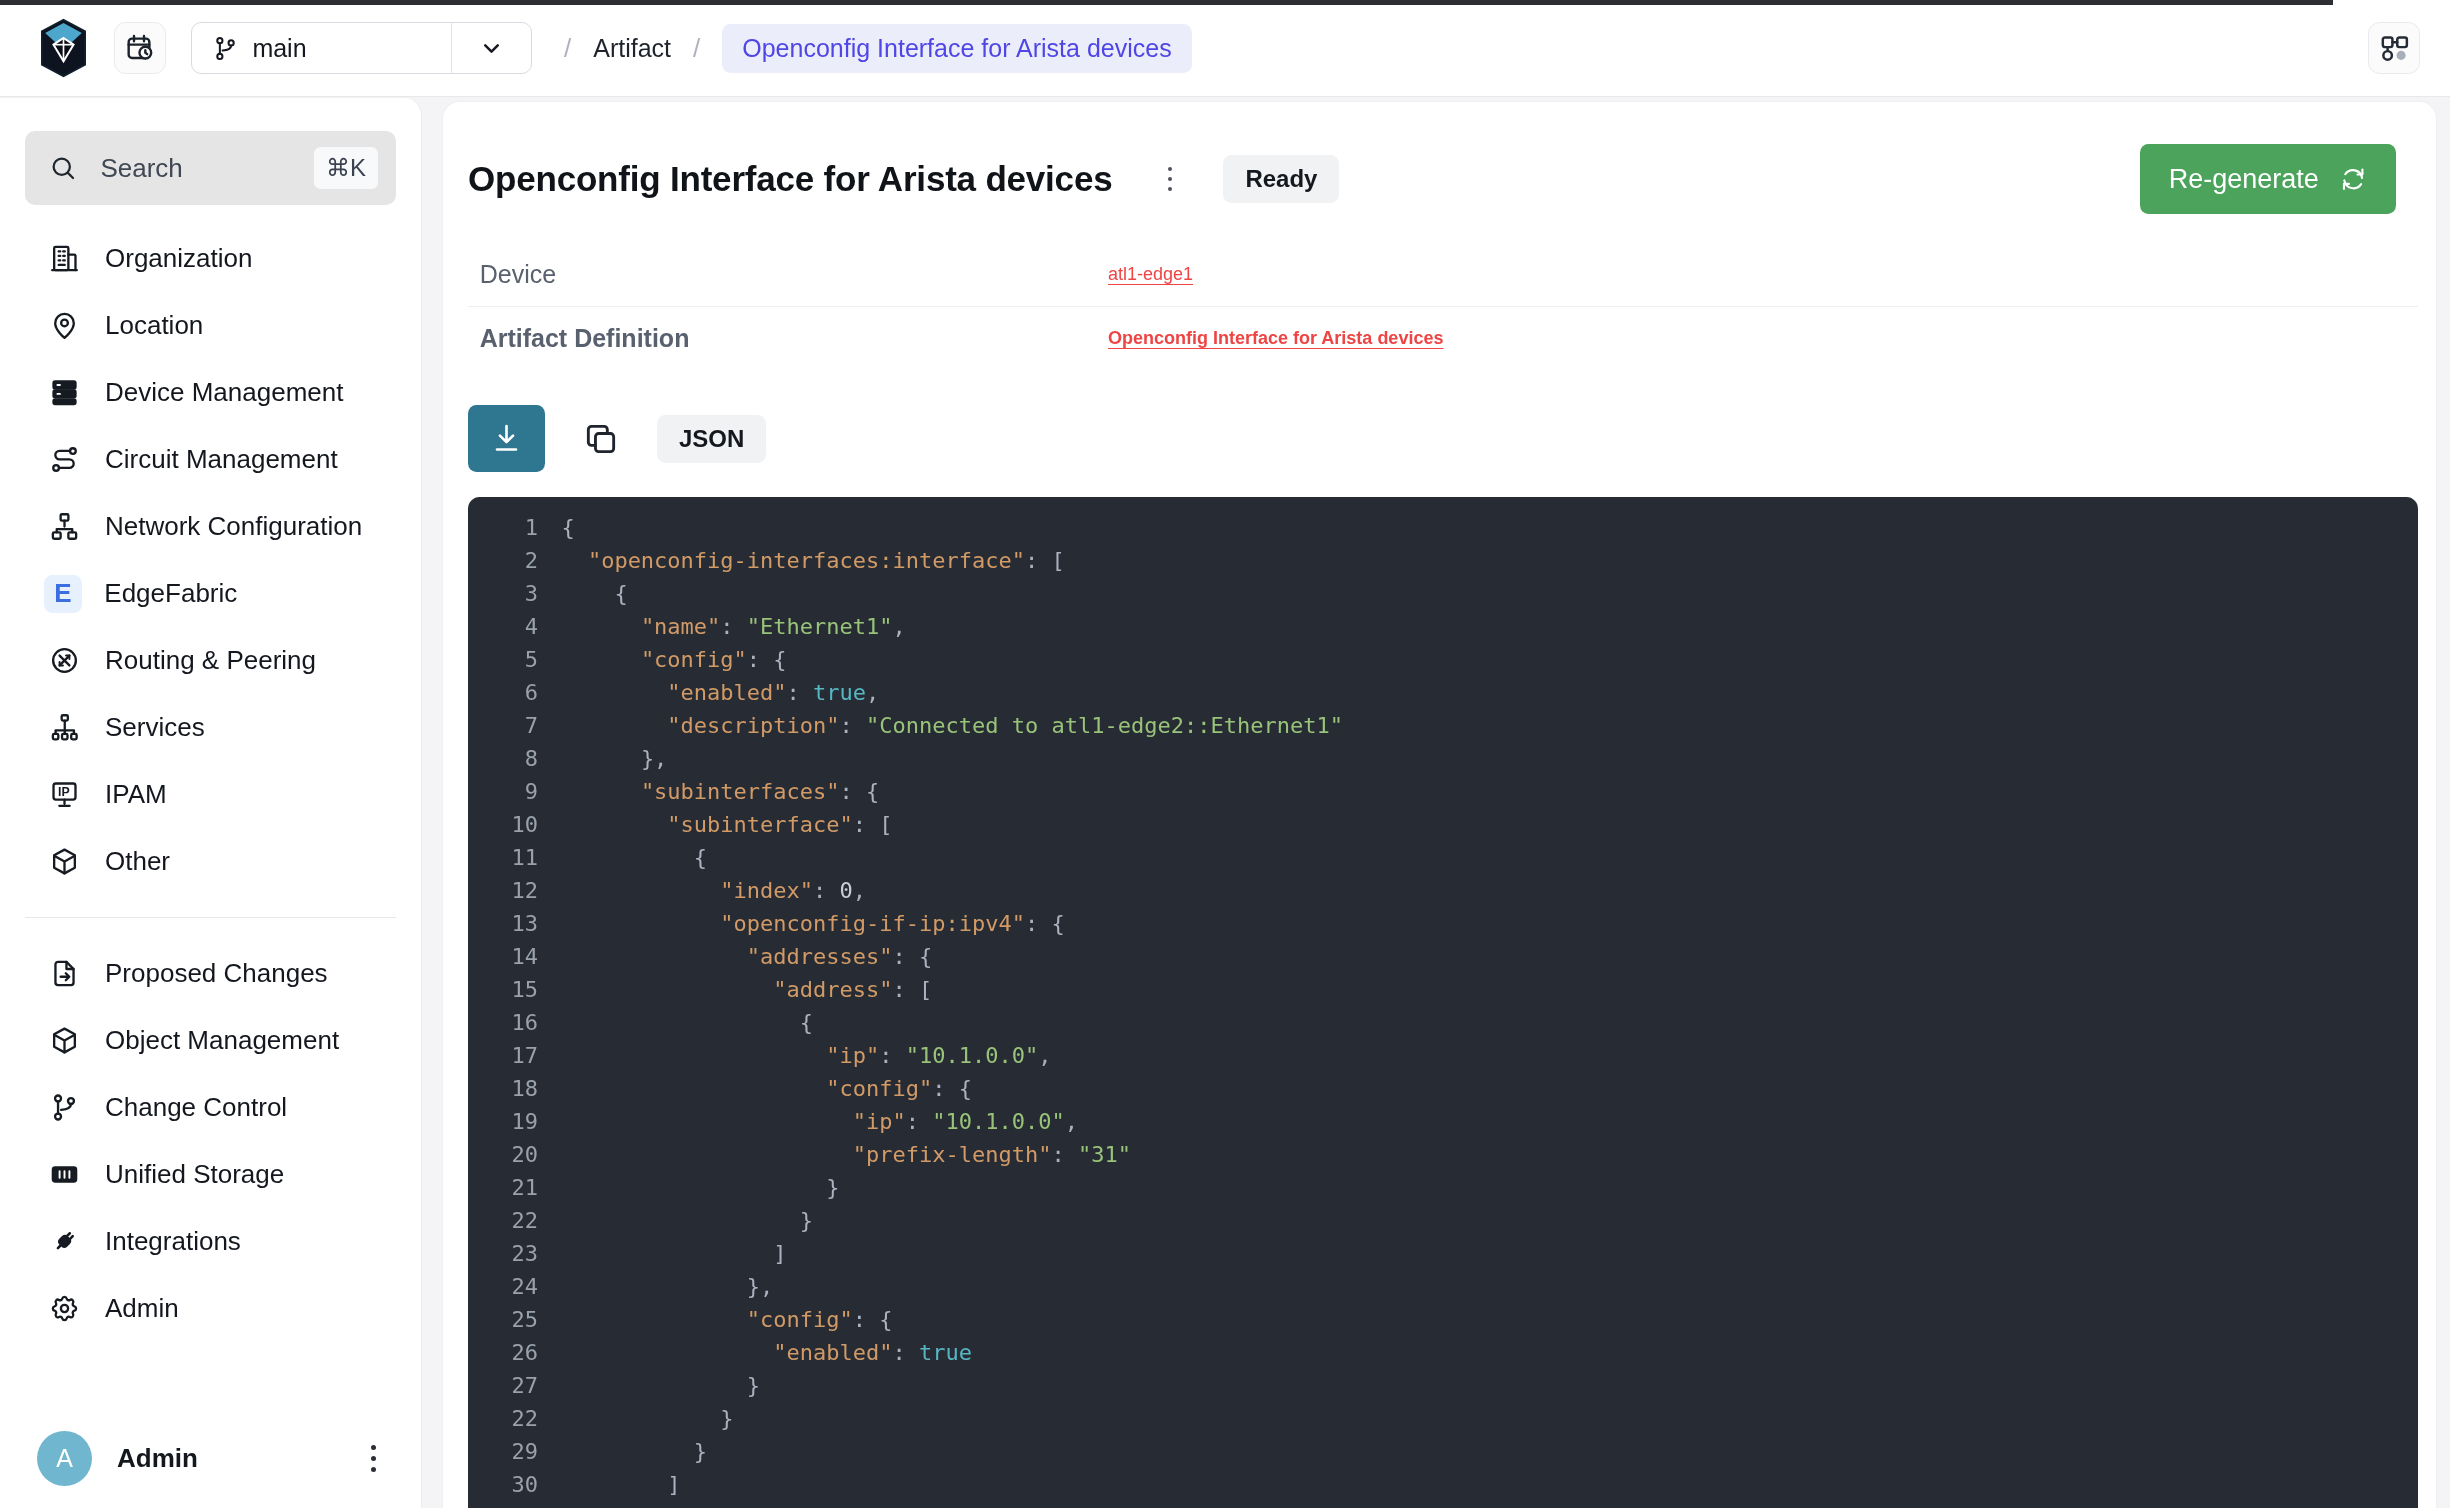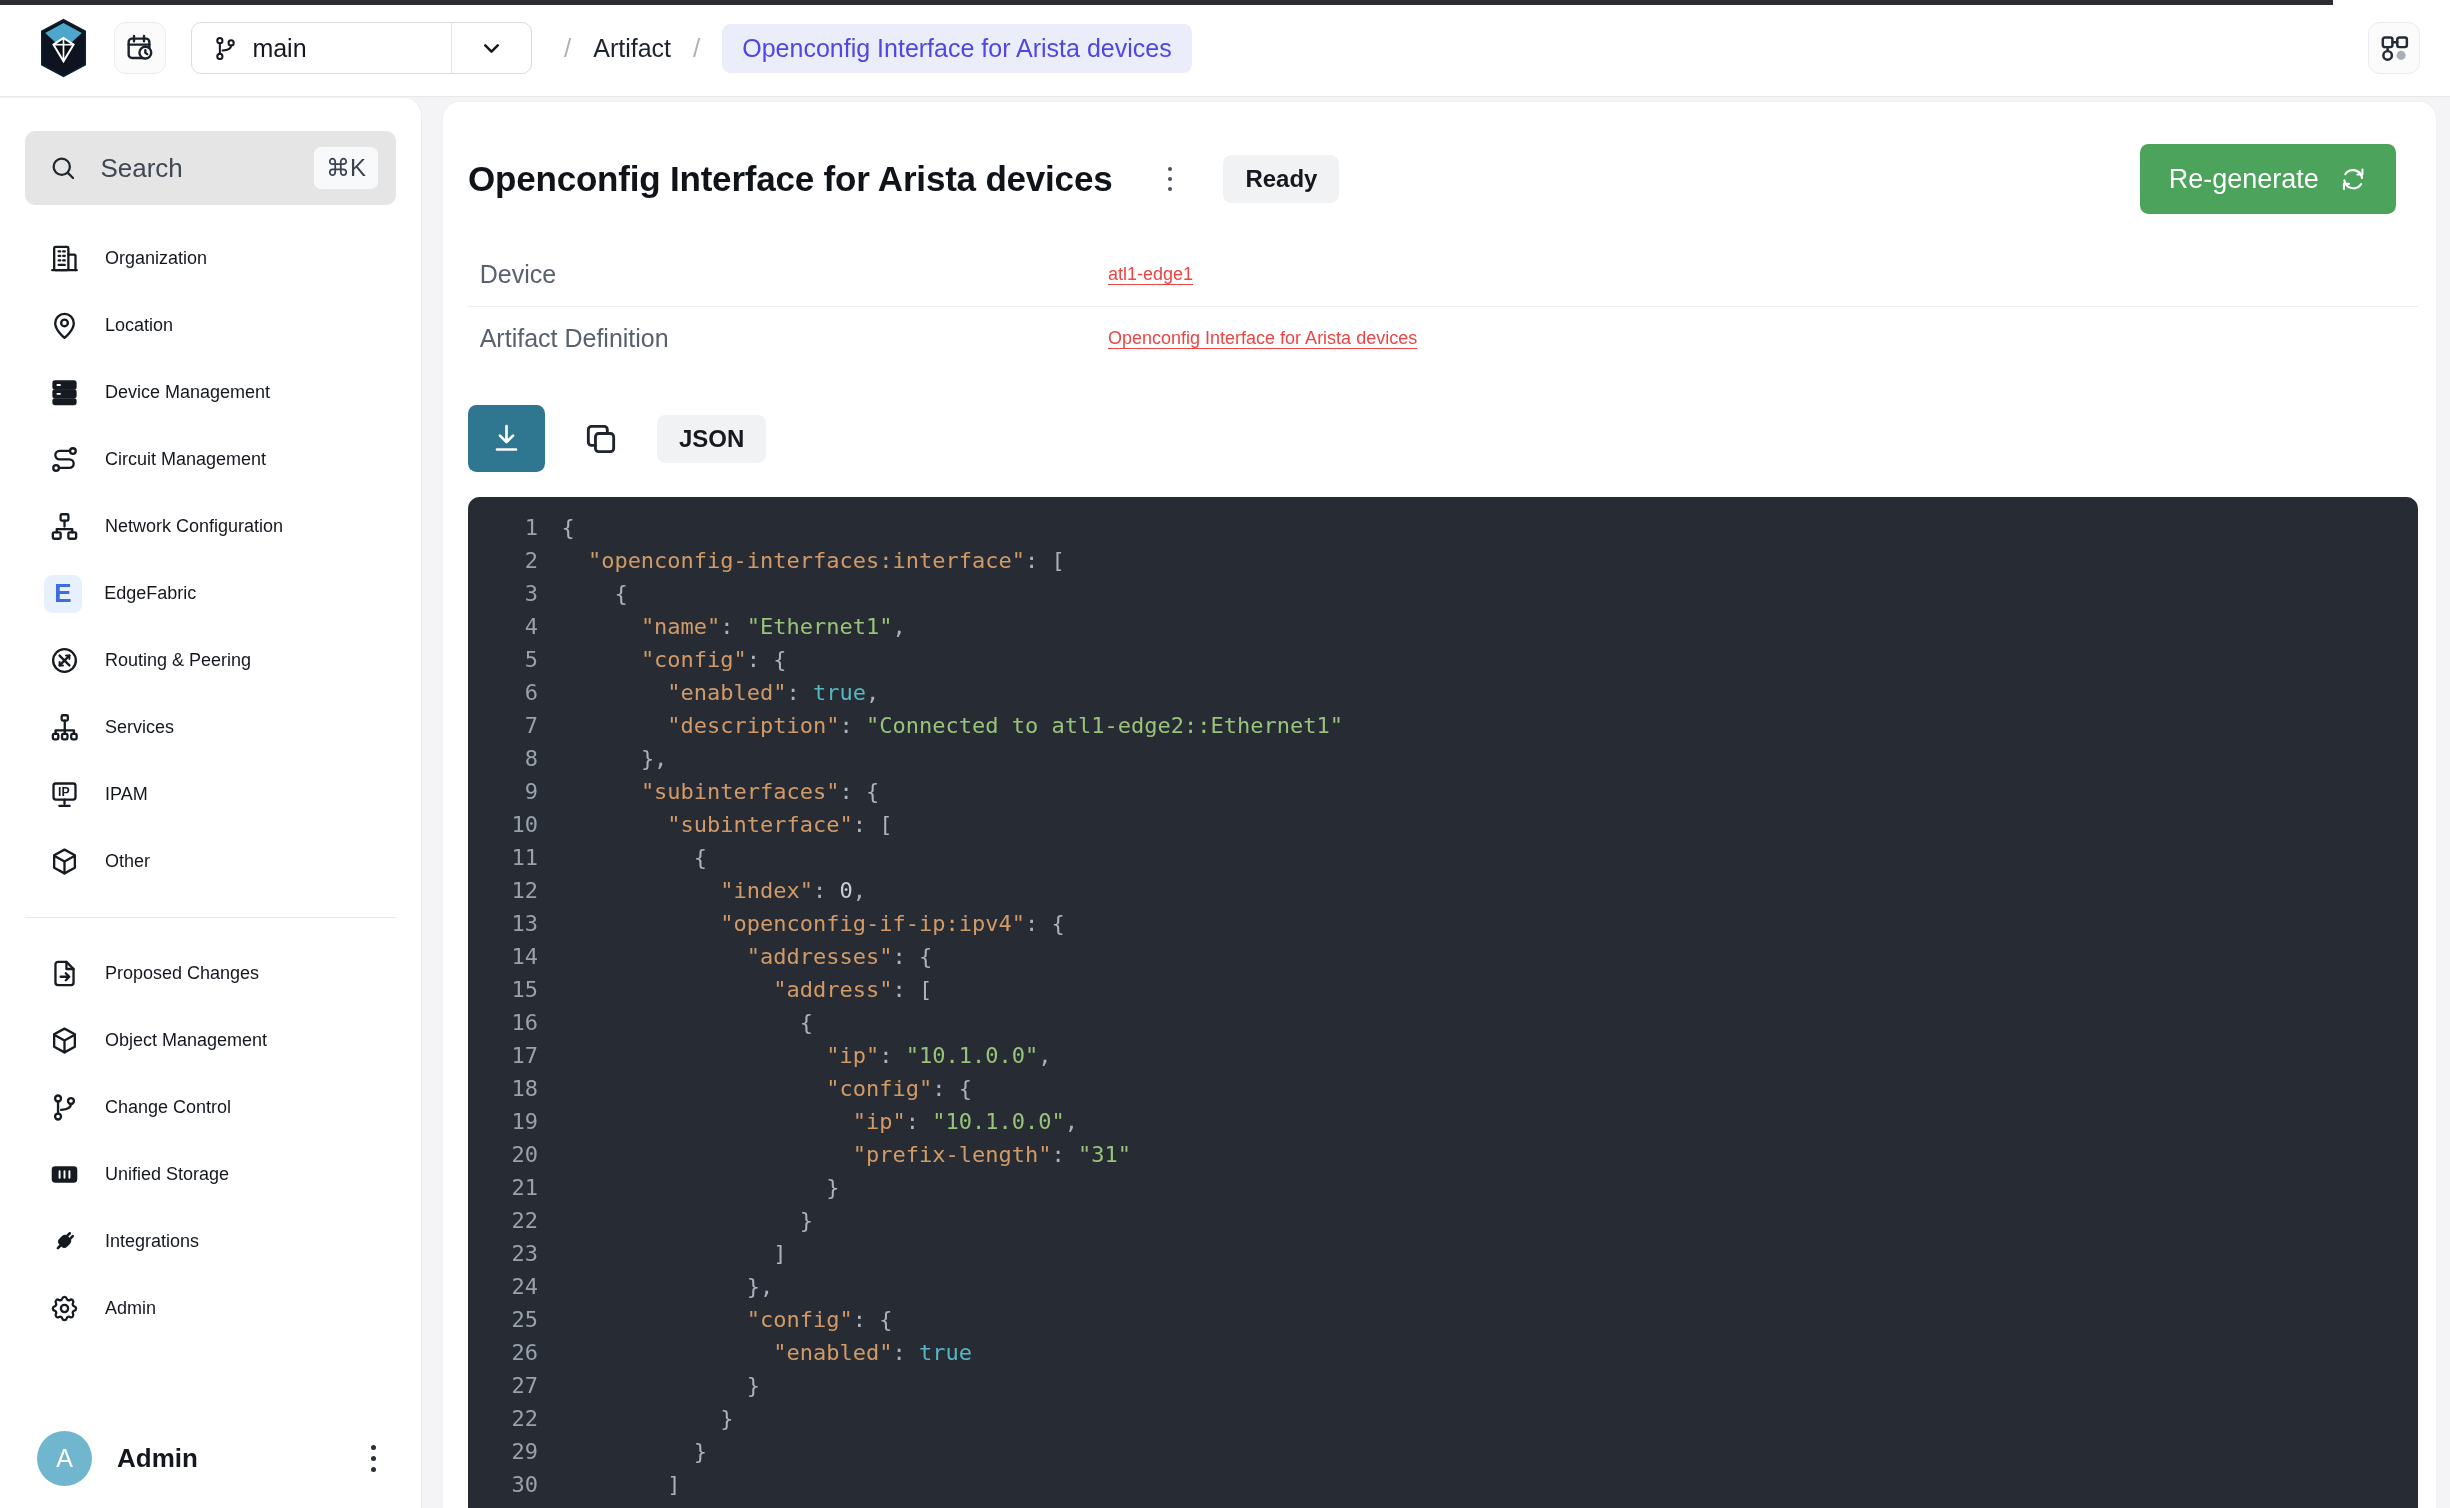--- a/index.html
+++ b/index.html
@@ -40,21 +40,21 @@
     display:flex; align-items:center; padding:0 18.4px 0 23.4px; }
   .search-box svg { width:30px; height:30px; stroke:#20262E; flex:0 0 auto; }
   .search-label { font-size:26px; color:#404854; margin-left:22px; flex:1; }
   .kbd-badge { background:#F8F9FA; border-radius:6.7px; padding:6.7px 11.7px; font-size:24px; color:#3A4250; }
   .nav { flex:1; padding:8.4px 0 0 0; }
   .nav-item { height:67px; display:flex; align-items:center; padding-left:48px; gap:25px; cursor:pointer; }
   .nav-icon { width:32px; height:32px; display:flex; align-items:center; justify-content:center; color:#161B22; flex:0 0 auto; }
   .nav-icon svg { width:31px; height:31px; stroke:#161B22; }
   .nav-badge { width:38px; height:38px; margin-left:-4.2px; margin-right:-2.5px; border-radius:8.4px; background:#E7F0FD;
     color:#3B6FE0; font-size:26px; font-weight:700; display:flex; align-items:center; justify-content:center; flex:0 0 auto; }
-  .nav-label { font-size:18px; color:#14181E; font-weight:500; }
+  .nav-label { font-size:26px; color:#14181E; font-weight:500; }
   .nav-divider { height:0.8px; background:#E7E8EB; margin:22px 25px; }
   .user-row { height:109px; display:flex; align-items:center; padding:0 37px 25px 37px; gap:25px; }
   .avatar { width:55px; height:55px; border-radius:50%; background:#70B6CF; color:#FFF; font-size:25px;
     display:flex; align-items:center; justify-content:center; flex:0 0 auto; }
   .user-name { font-size:26px; font-weight:600; color:#14181E; flex:1; }
   .kebab { display:flex; flex-direction:column; gap:5.9px; padding:8.4px; }
   .kebab i { width:5px; height:5px; border-radius:50%; background:#2A3039; }
 
   
   .main-card { position:absolute; left:443px; top:102px; width:1993px; bottom:-33px; background:#FFF;
@@ -65,21 +65,21 @@
   .title-kebab i { width:4.2px; height:4.2px; background:#4C525C; }
   .status-badge { margin-left:43px; background:#F1F2F4; border-radius:8.4px; padding:10px 22px;
     font-size:24px; font-weight:600; color:#15181E; }
   .regen-btn { margin-left:auto; margin-right:22px; background:#4BA35C; border:none; border-radius:8.4px;
     height:70px; padding:0 28.4px; display:flex; align-items:center; gap:20px; color:#FFF; font-size:27px;
     font-family:inherit; cursor:pointer; }
   .regen-btn svg { width:28.4px; height:28.4px; stroke:#FFF; }
 
   .fields { margin-top:28.4px; }
   .field-row { display:flex; align-items:center; height:64px; }
-  .field-row + .field-row { border-top:0.8px solid #ECEEF0; }
+  .field-row + .field-row { border-top:0.8px solid #ECEEF0;font-weight:bold; }
   .field-label { width:640px; font-size:25px; color:#59616E; padding-left:11.7px; }
   .field-value a, .field-value { font-size:18px; color:#ef4444; text-decoration:underline;
     text-underline-offset:4.2px; cursor:pointer; }
 
   .toolbar { margin-top:35px; display:flex; align-items:center; gap:37px; }
   .dl-btn { width:77px; height:67px; background:#2F7791; border:none; border-radius:8.4px;
     display:flex; align-items:center; justify-content:center; cursor:pointer; }
   .dl-btn svg { width:35px; height:35px; stroke:#FFF; }
   .copy-btn { background:none; border:none; cursor:pointer; display:flex; }
   .copy-btn svg { width:38px; height:38px; stroke:#20252D; }

